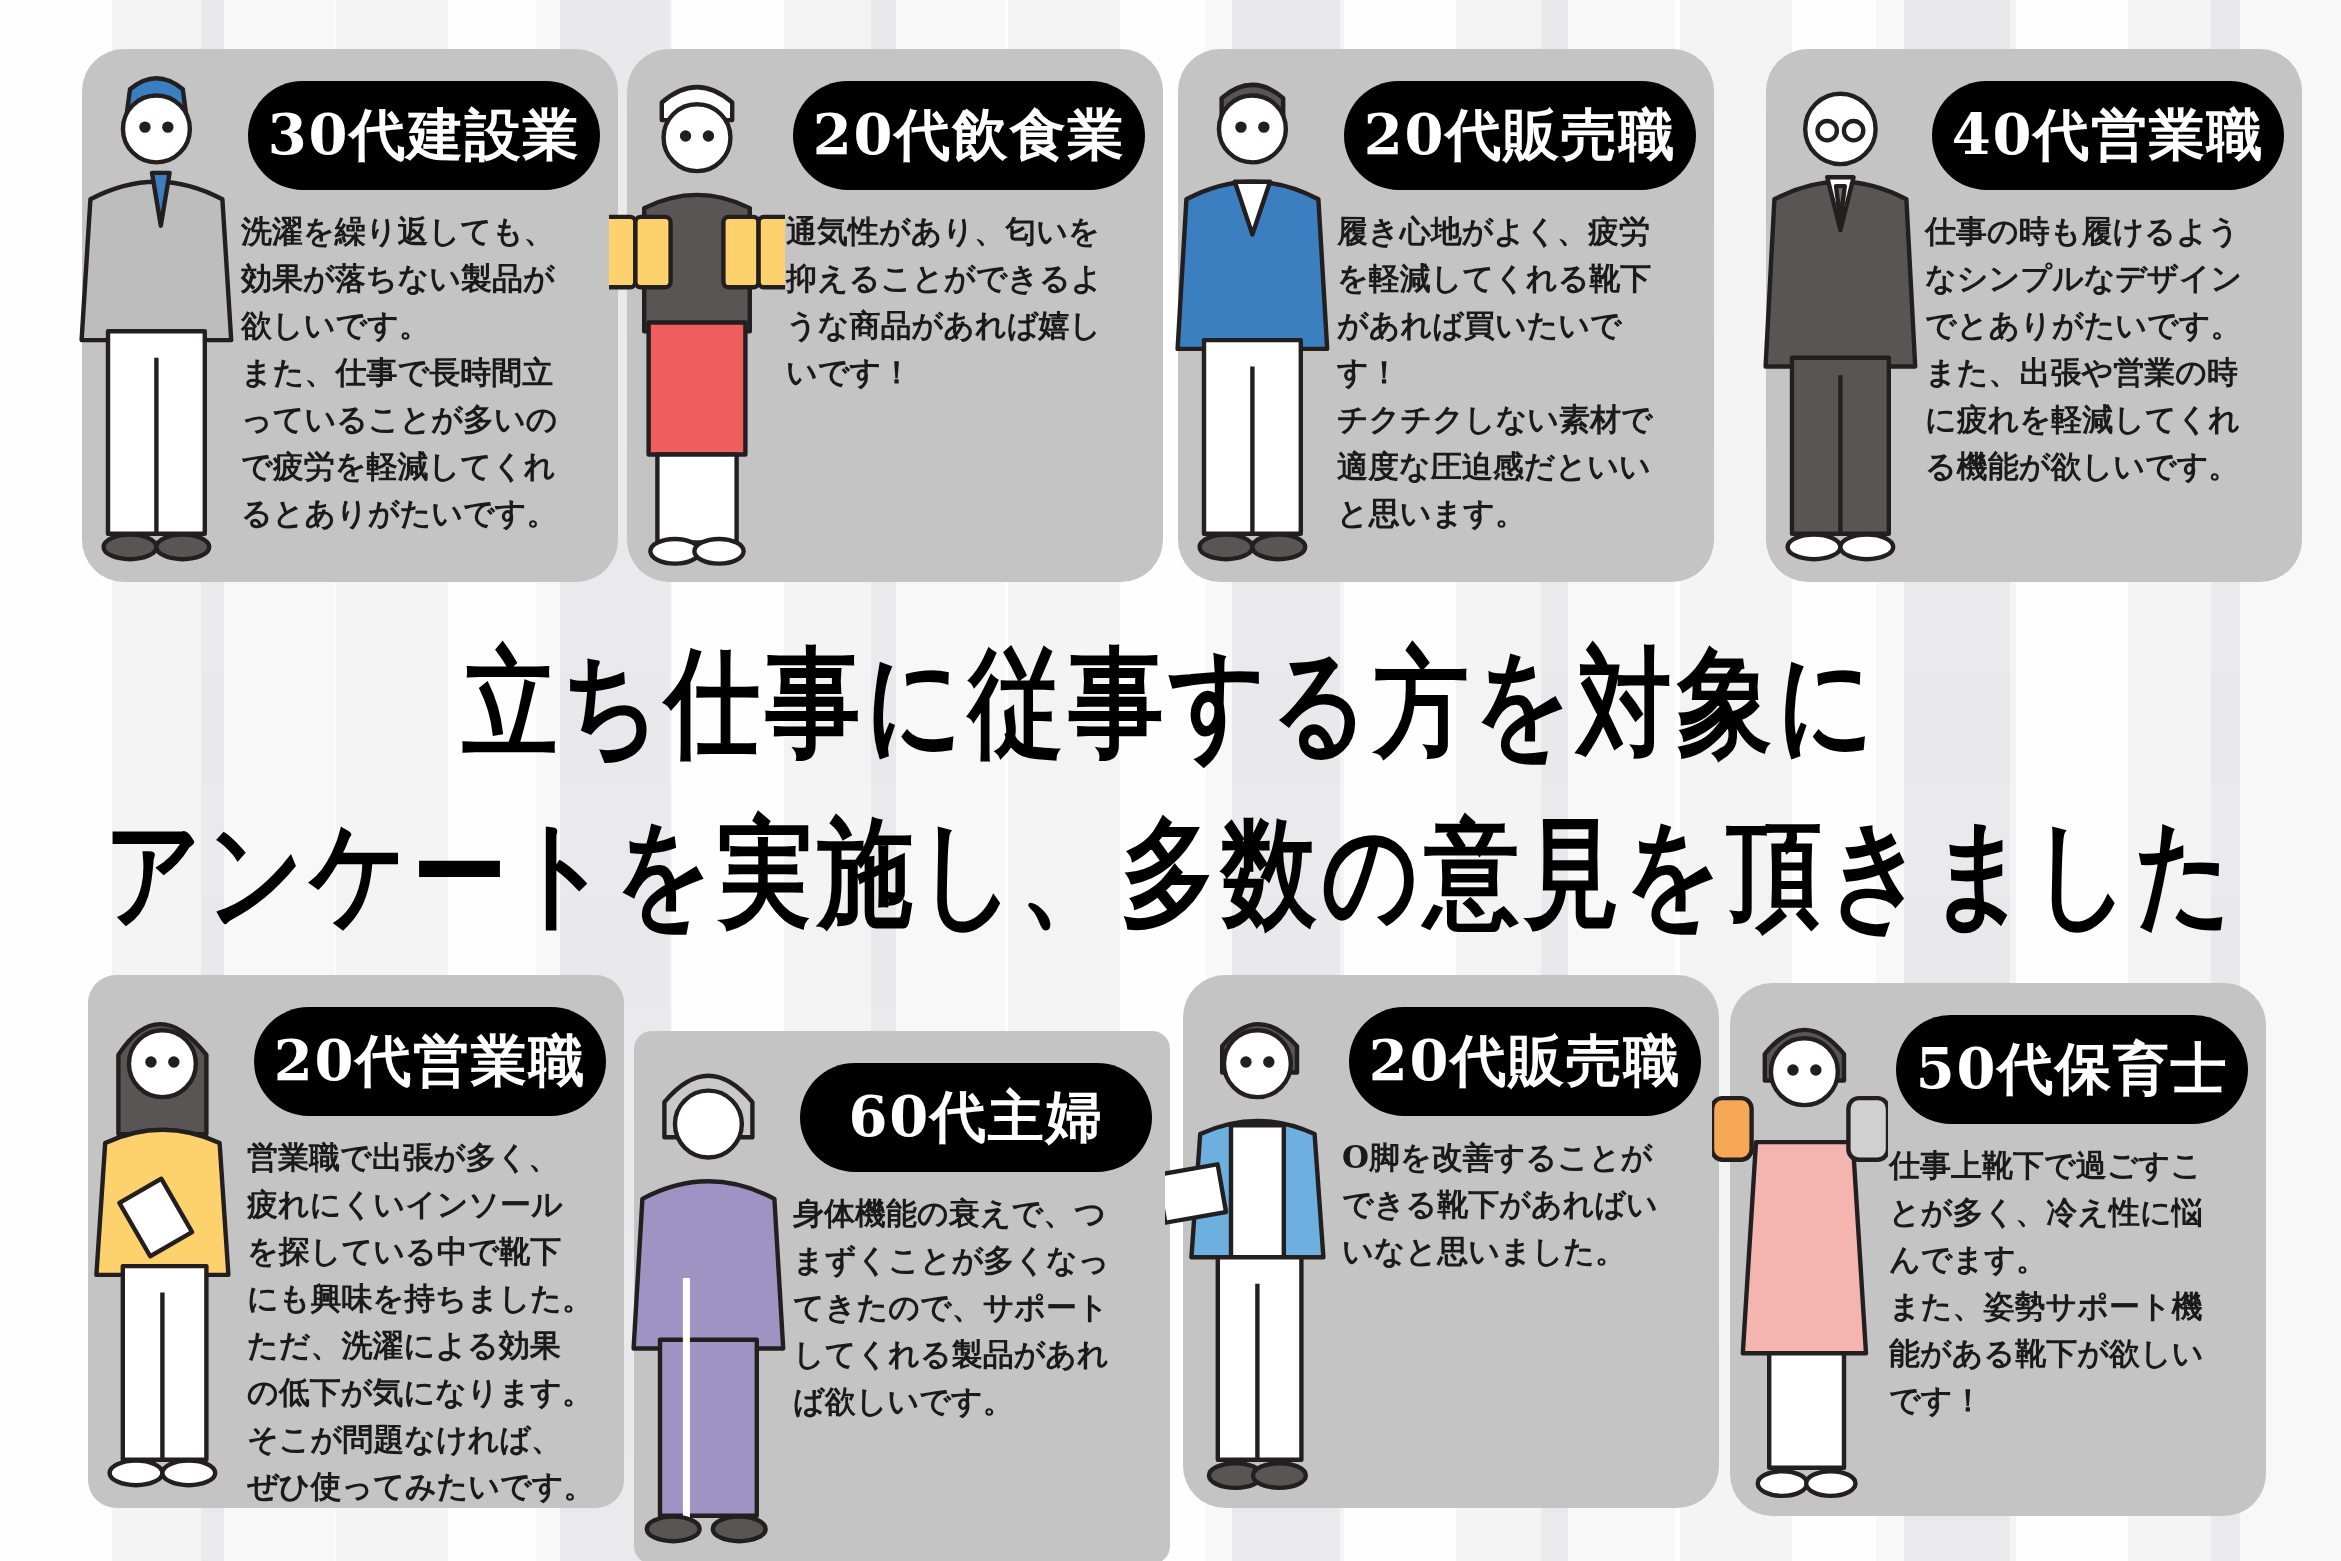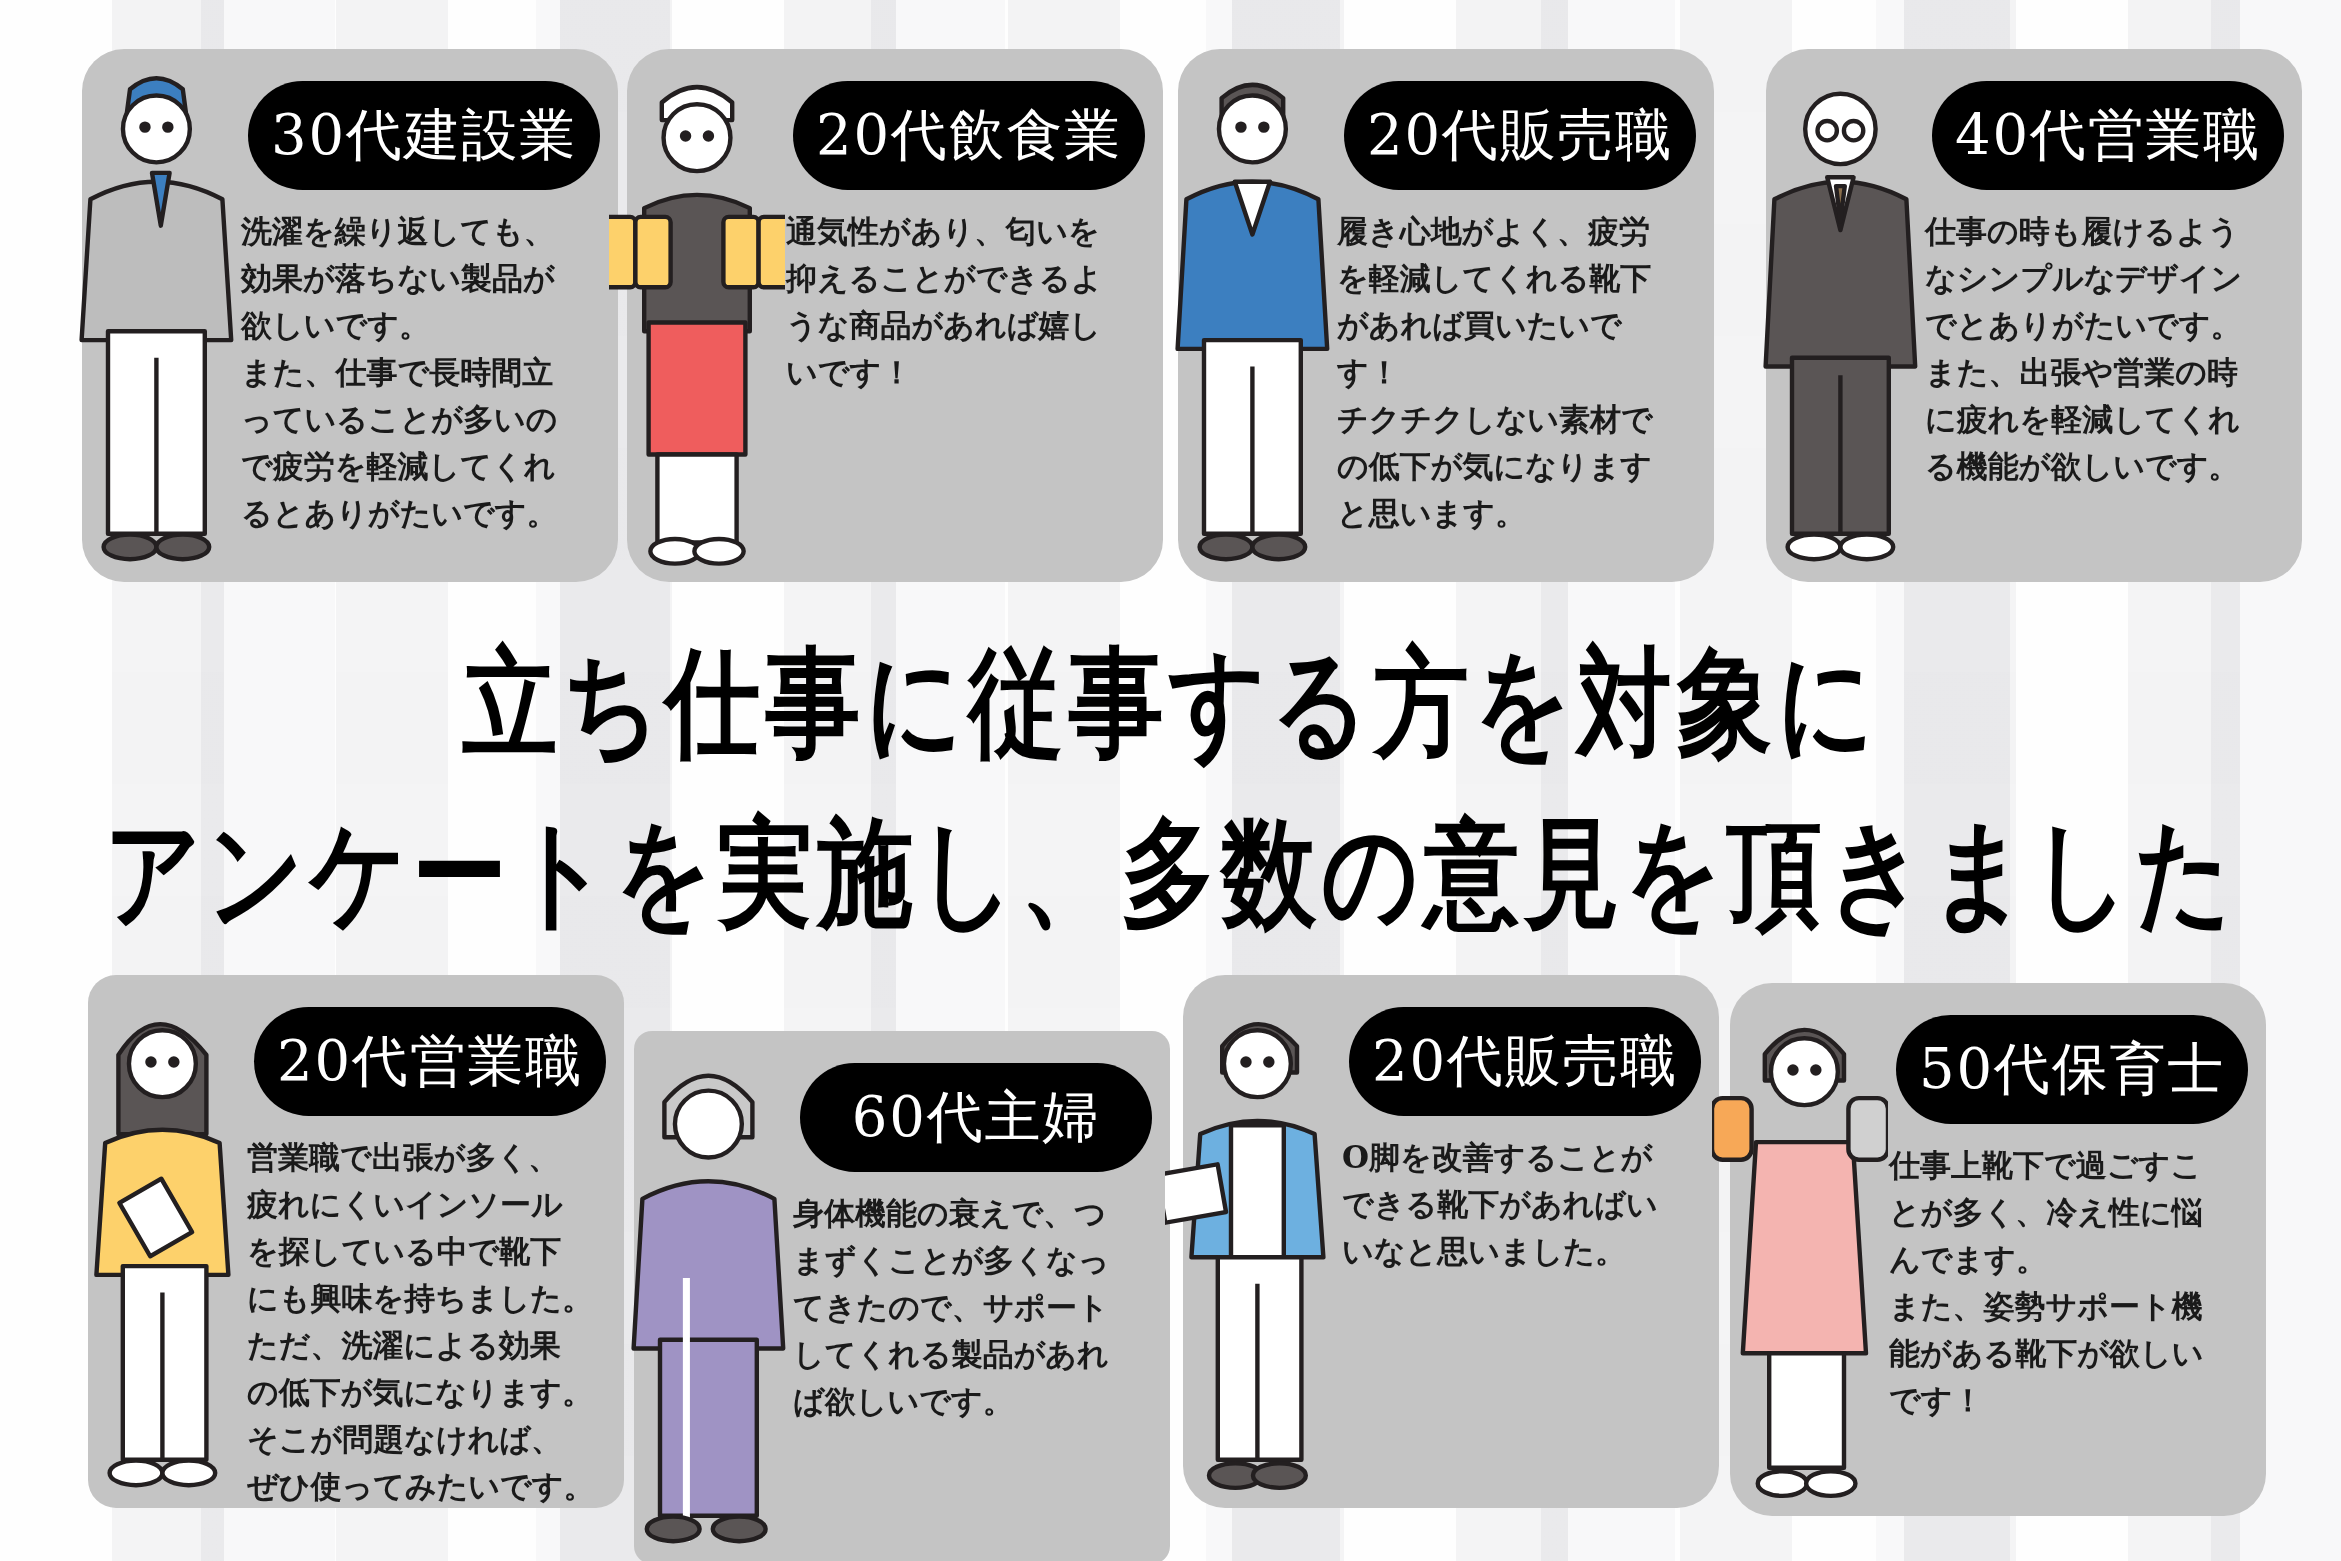--- a/index.html
+++ b/index.html
@@ -23,21 +23,21 @@
     opacity: 0.6;
   }
   .card {
     position: absolute; width: 536px; height: 533px;
     background: #c4c4c4; border-radius: 42px;
   }
   .badge {
     position: absolute; left: 166px; top: 32px; width: 352px; height: 109px;
     background: #000; border-radius: 55px; color: #fff;
     display: flex; align-items: center; justify-content: center;
-    font-size: 56px; font-weight: normal; letter-spacing: 1.8px;
+    font-size: 56px; font-weight: bold; letter-spacing: 1.8px;
     font-family: "DejaVu Serif", "Liberation Serif", serif;
   }
   .quote {
     position: absolute; left: 159px; top: 159px; width: 352px;
     font-size: 31px; line-height: 47px; font-weight: bold; color: #1a1a1a;
     white-space: pre-line;
   }
   .figure { position: absolute; left: -17.6px; top: 17.6px; width: 176px; height: 511px; }
   .title {
     position: absolute; left: 0; width: 2342px; text-align: center;
@@ -115,21 +115,21 @@
       <ellipse cx="75" cy="545" rx="30" ry="14" fill="#5a5555"></ellipse>
       <ellipse cx="135" cy="545" rx="30" ry="14" fill="#5a5555"></ellipse>
     </g>
   </svg>
   <div class="badge">20代販売職</div>
   <div class="quote">履き心地がよく、疲労
 を軽減してくれる靴下
 があれば買いたいで
 す！
 チクチクしない素材で
-の低下が気になります
+適度な圧迫感だといい
 と思います。</div>
 </div>
 
 <div class="card" style="left:1725px; top:49px;margin-left:41px;">
   <svg class="figure" viewBox="0 0 200 580">
     <g stroke="#231f20" stroke-width="5" stroke-linejoin="round">
       <circle cx="105" cy="70" r="40" fill="#fff"></circle>
       <circle cx="90" cy="72" r="11" fill="none"></circle>
         <circle cx="120" cy="72" r="11" fill="none"></circle>
       <path d="M30 150 q75-40 150 0 l10 190 h-170z" fill="#5a5555"></path>

